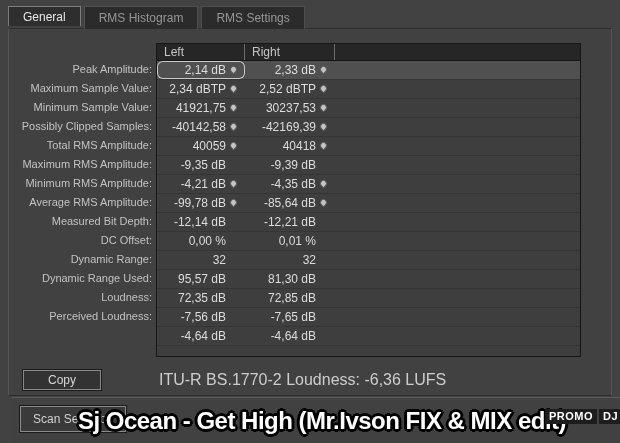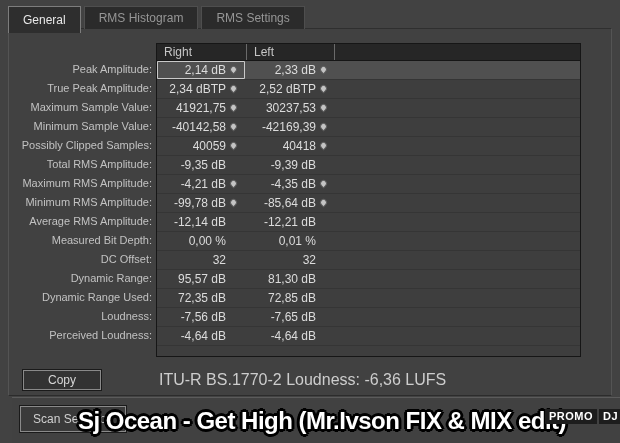--- a/index.html
+++ b/index.html
@@ -13,21 +13,21 @@
   }
 
   
   .tabbar { position:absolute; left:8px; top:6px; display:flex; gap:3px; z-index:3; }
   .tab {
     height:23px; padding:0 14px; display:flex; align-items:center;
     background:#2b2b2b; border:1px solid #4e4e4e; border-bottom:none;
     color:#969696; font-size:12px; cursor:default;
   }
   .tab.active {
-    background:#2e2e2e; border-color:#7d7d7d; color:#e8e8e8; height:27px;
+    background:#2e2e2e; border-color:#7d7d7d; color:#e8e8e8; height:20px;
   }
 
   
   .panel {
     position:absolute; left:8px; top:28px; width:604px; height:368px;
     background:#414141;
     border:1px solid #545454; border-top-color:#2f2f2f; border-bottom-color:#2c2c2c;
   }
 
   
@@ -50,21 +50,21 @@
   .th.c1 { width:88px; }
   .th.c2 { width:90px; }
   .th.c3 { flex:1; border-right:none; }
 
   .stat-row { display:flex; height:19px; border-bottom:1px solid #353535; background:#3e3e3e; }
   .stat-row.selected { background:#505050; }
   .cell { display:flex; align-items:center; justify-content:flex-end; padding-right:4px; }
   .cell.c1 { width:88px; }
   .cell.c2 { width:90px; }
   .cell.c3 { flex:1; }
-  .stat-row.selected .c1 { box-shadow: inset 0 0 0 1px #c9c9c9; border-radius:1px; }
+  .stat-row.selected .c1 { box-shadow: inset 0 0 0 1px #c9c9c9; border-radius:6px; }
   .val { color:#dcdcdc; font-size:12px; line-height:18px; white-space:nowrap; }
   .pinbox { width:15px; display:flex; align-items:center; justify-content:center; }
   .pin {
     width:7px; height:7px; background:#c4c4c4; border:1px solid #5f5f5f;
     border-radius:50% 50% 50% 0; transform:rotate(-45deg); margin-top:-2px;
   }
 
   
   .copy-btn {
     position:absolute; left:14px; top:341px; width:78px; height:20px;
@@ -111,40 +111,39 @@
 <div class="tabbar">
   <div class="tab active">General</div>
   <div class="tab">RMS Histogram</div>
   <div class="tab">RMS Settings</div>
 </div>
 
 <div class="panel">
 
   <div class="labels-col">
       <div class="row-label">Peak Amplitude:</div>
-      <div class="row-label">True Peak Amplitude:</div>
       <div class="row-label">Maximum Sample Value:</div>
       <div class="row-label">Minimum Sample Value:</div>
       <div class="row-label">Possibly Clipped Samples:</div>
       <div class="row-label">Total RMS Amplitude:</div>
       <div class="row-label">Maximum RMS Amplitude:</div>
       <div class="row-label">Minimum RMS Amplitude:</div>
       <div class="row-label">Average RMS Amplitude:</div>
       <div class="row-label">Measured Bit Depth:</div>
       <div class="row-label">DC Offset:</div>
       <div class="row-label">Dynamic Range:</div>
       <div class="row-label">Dynamic Range Used:</div>
       <div class="row-label">Loudness:</div>
       <div class="row-label">Perceived Loudness:</div>
     </div>
 
   <div class="stats-table">
     <div class="thead">
+      <div class="th c1">Left</div>
       <div class="th c2">Right</div>
-      <div class="th c1">Left</div>
       <div class="th c3"></div>
     </div>
     <div>
         <div class="stat-row selected">
     <div class="cell c1">
       <span class="val v1">2,14 dB</span>
       <span class="pinbox">
               <span class="pin p1"></span>
             </span>
     </div>

